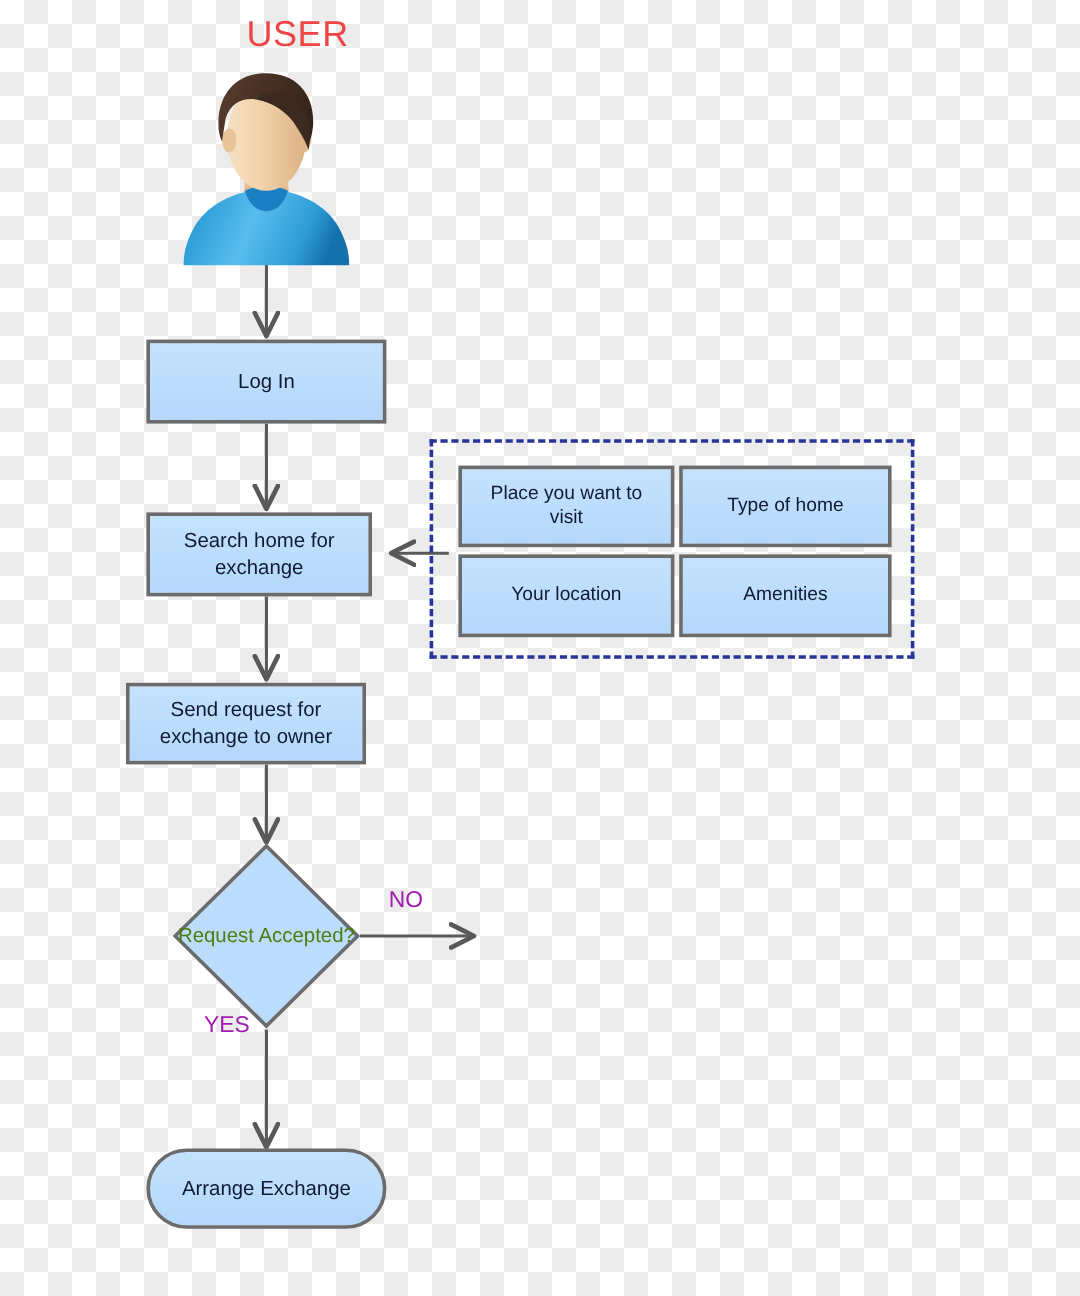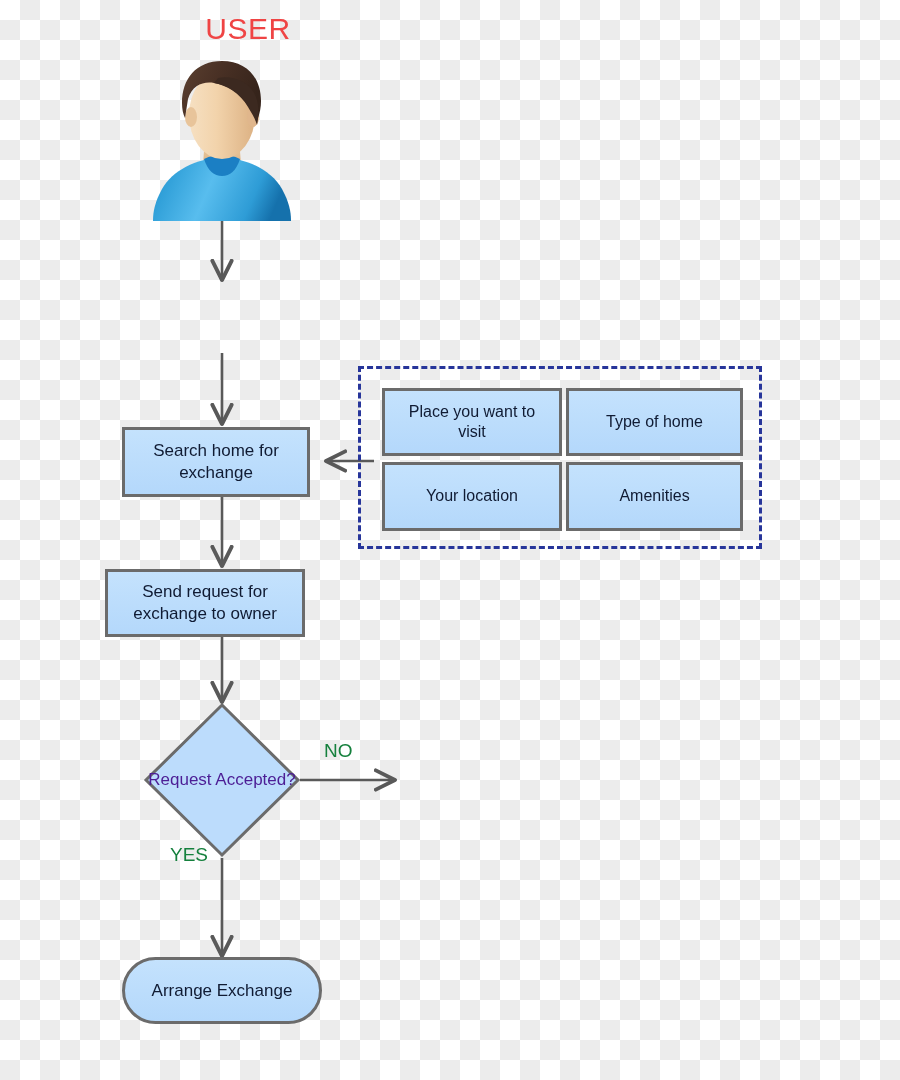--- a/index.html
+++ b/index.html
@@ -107,29 +107,29 @@
     left: 0;
     top: 0;
     width: 156px;
     height: 155px;
     display: flex;
     align-items: center;
     justify-content: center;
     text-align: center;
     font-size: 17px;
     line-height: 1.3;
-    color: #4c1d95;
+    color: #4d7c0f;
     font-family: "Liberation Sans", sans-serif;
   }
 
   
   .edge-label {
     position: absolute;
     font-size: 19px;
-    color: #15803d;
+    color: #a21caf;
     font-family: "Liberation Sans", sans-serif;
   }
   .edge-label.no-label { left: 324px; top: 740px; }
   .edge-label.yes-label { left: 170px; top: 844px; }
 </style>
 </head>
 <body>
 
 <div id="canvas">
 
@@ -209,20 +209,23 @@
                C 40,30 52,26 62,28
                C 74,30 86,36 94,48
                C 100,56 103,62 105,66
                C 108,58 109,52 109,46
                C 109,22 94,6 70,6 Z" fill="url(#hairGrad)"></path>
       <path d="M62,28 C 74,30 88,38 96,52 C 101,60 104,66 105,70
                C 107,60 107,50 104,42 C 98,26 80,20 66,23 Z" fill="#3c2920"></path>
     </svg>
   </div>
 
+  <div class="node" style="left:122px; top:283px; width:200px; height:70px;">
+    <span>Log In</span>
+  </div>
 
   <div class="node" style="left:122px; top:427px; width:188px; height:70px;justify-content:flex-end;">
     <span>Search home for exchange</span>
   </div>
 
   <div class="node" style="left:105px; top:569px; width:200px; height:68px;">
     <span>Send request for exchange to owner</span>
   </div>
 
   <div class="diamond-wrap">

